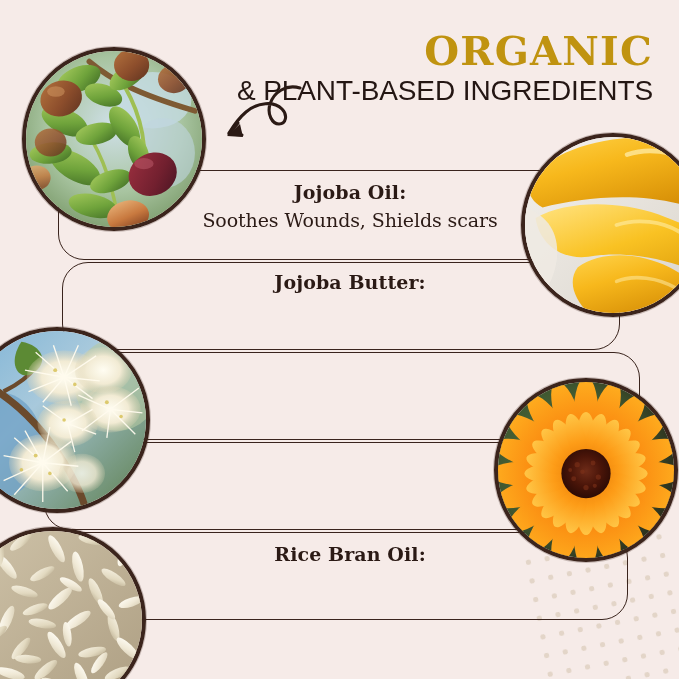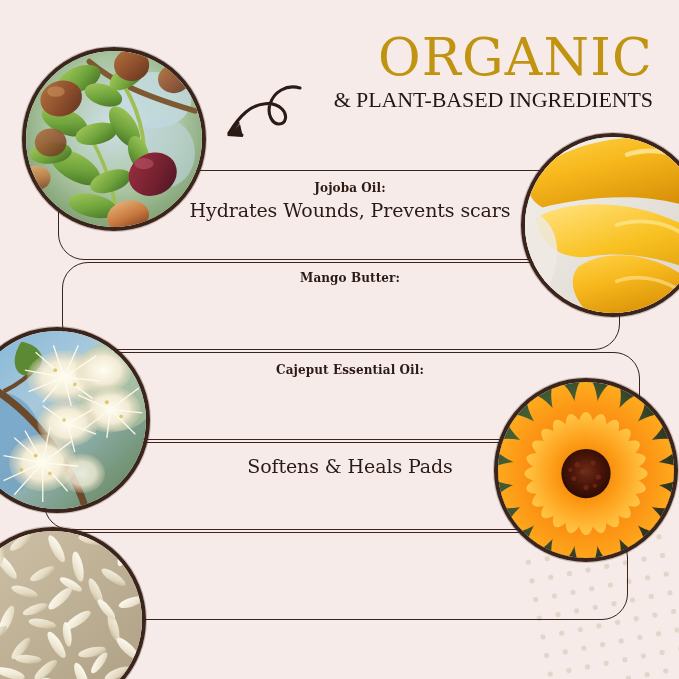--- a/index.html
+++ b/index.html
@@ -43,30 +43,30 @@
   
   .header {
     position: absolute;
     right: 26px;
     top: 30px;
     text-align: right;
     width: 420px;
   }
   .header-organic {
     font-family: "DejaVu Serif", serif;
-    font-weight: normal;
-    font-size: 52px;
+    font-weight: bold;
+    font-size: 40px;
     letter-spacing: 1.2px;
     color: #C09310;
     line-height: 1.04;
     display: block;
   }
   .header-sub {
-    font-family: Liberation Serif, serif;
-    font-size: 22px;
+    font-family: Liberation Sans, sans-serif;
+    font-size: 28px;
     letter-spacing: -0.1px;
     color: #241613;
     display: block;
     margin-top: 3px;
     white-space: nowrap;
   }
 
   
   .curly-arrow {
     position: absolute;
@@ -113,21 +113,21 @@
   .row-text {
     position: absolute;
     text-align: center;
     color: #2B1A15;
     z-index: 6;
   }
   .row-title {
     display: block;
     font-family: "DejaVu Serif", serif;
     font-weight: bold;
-    font-size: 12px;
+    font-size: 19px;
     letter-spacing: .1px;
     line-height: 1.35;
     color: #2B1A15;
   }
   .row-desc {
     display: block;
     font-family: "DejaVu Serif", serif;
     font-weight: normal;
     font-size: 19px;
     letter-spacing: -0.1px;
@@ -179,36 +179,35 @@
 
   <svg class="curly-arrow" viewBox="0 0 92 72">
     <path d="M84 10 C70 6, 58 14, 54 26 C51 36, 56 46, 63 46 C70 46, 72 37, 66 31
              C58 23, 42 24, 30 34 C24 39, 18 47, 13 55" fill="none" stroke="#2B1A15" stroke-width="3.1" stroke-linecap="round"></path>
     <path d="M13 56 L22 45 M13 56 L26 57" fill="none" stroke="#2B1A15" stroke-width="3.1" stroke-linecap="round" stroke-linejoin="round"></path>
     <path d="M11 58 L24 46 L27 59 Z" fill="#2B1A15"></path>
   </svg>
 
   <div class="row-text txt-jojoba">
     <span class="row-title">Jojoba Oil:</span>
-    <span class="row-desc">Hydrates Wounds, Prevents scars</span>
+    <span class="row-desc">Soothes Wounds, Shields scars</span>
   </div>
 
   <div class="row-text txt-mango">
-    <span class="row-title">Mango Butter:</span>
+    <span class="row-title">Jojoba Butter:</span>
   </div>
 
   <div class="row-text txt-cajeput">
-    <span class="row-title">Cajeput Essential Oil:</span>
   </div>
 
   <div class="row-text txt-calendula">
-    <span class="row-desc">Softens &amp; Heals Pads</span>
   </div>
 
   <div class="row-text txt-rice">
+    <span class="row-title">Rice Bran Oil:</span>
   </div>
 
   <div class="photo ph-jojoba">
     <svg viewBox="0 0 100 100" preserveAspectRatio="xMidYMid slice">
       <defs>
         <radialGradient id="jbg" cx="50%" cy="42%" r="70%">
           <stop offset="0%" stop-color="#CFE0E8"></stop>
           <stop offset="55%" stop-color="#A8C4A0"></stop>
           <stop offset="100%" stop-color="#6E8F5B"></stop>
         </radialGradient>

